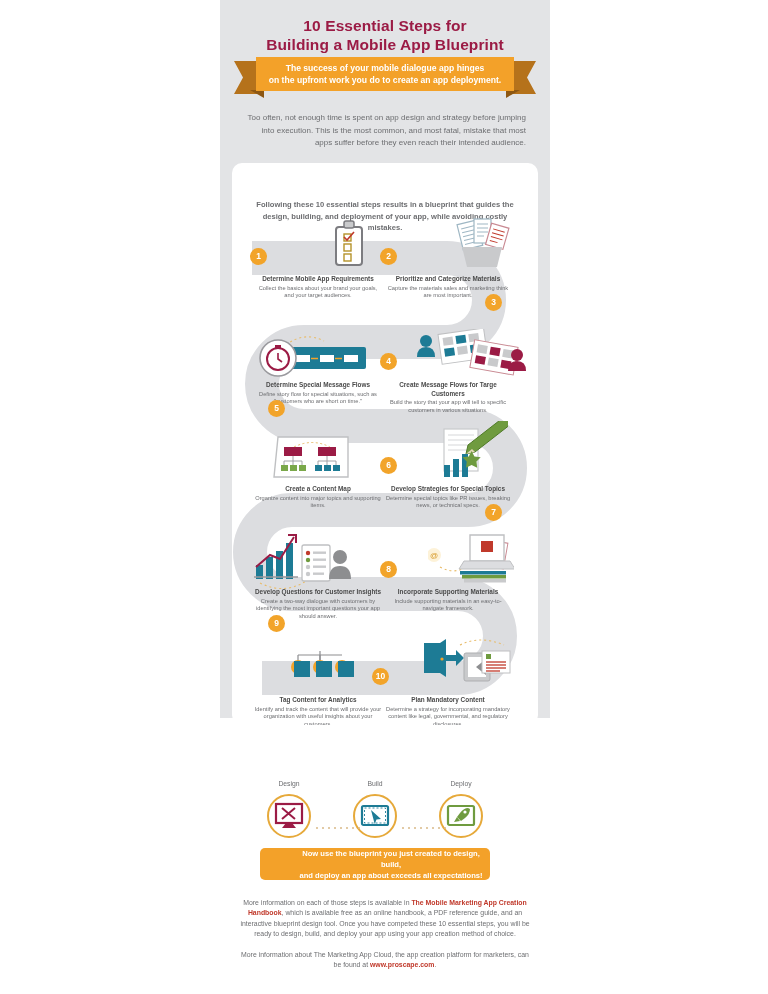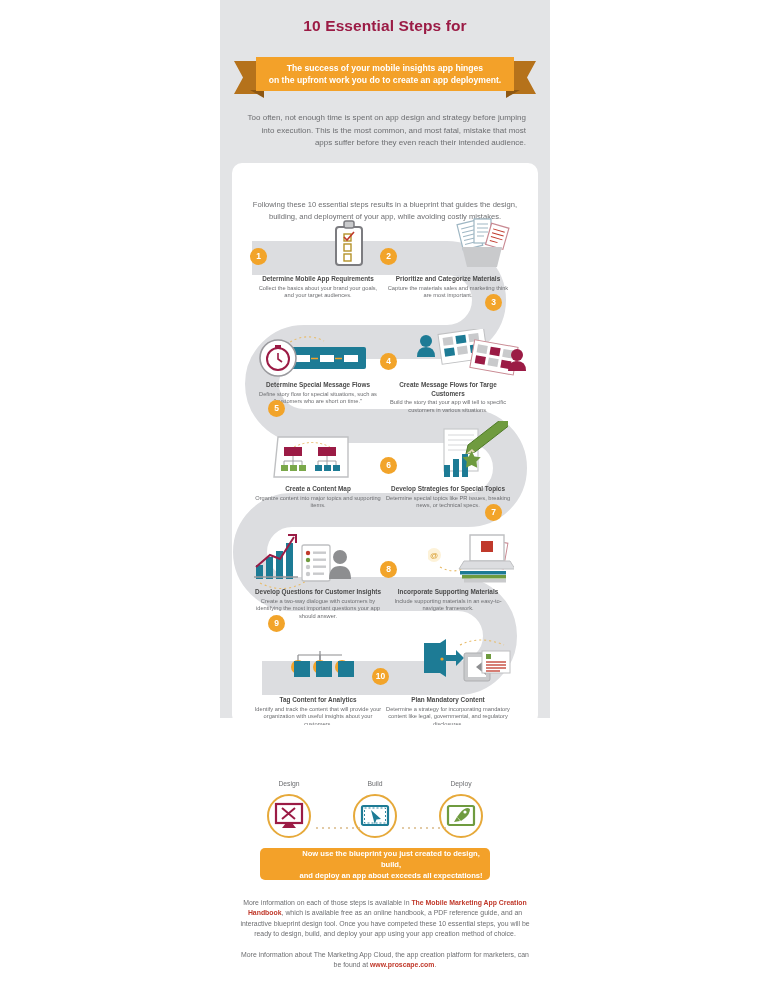--- a/index.html
+++ b/index.html
@@ -77,21 +77,21 @@
     clip-path: polygon(0 0, 100% 0, 50% 100%);
   }
   .where-title {
     position: absolute; left: 0; top: 14px; width: 306px;
     text-align: center; color: #2b4a5c;
     font-size: 12.5px; font-weight: bold;
   }
   .where-sub {
     position: absolute; left: 18px; top: 36px; width: 270px;
     text-align: center; color: #6d6e71;
-    font-size: 7.6px; line-height: 11.5px;
+    font-size: 7.6px; line-height: 11.5px; font-weight: bold;
   }
 
   
   .road { position: absolute; left: 0; top: 0; width: 306px; height: 562px; }
 
   
   .num {
     position: absolute;
     width: 17px; height: 17px; border-radius: 50%;
     background: #f2a42a; color: #ffffff;
@@ -151,30 +151,31 @@
   .footer a { color: #c0392b; font-weight: bold; text-decoration: none; }
 </style>
 </head>
 <body>
 
 <div class="page">
   <div class="info-col">
 
     <div class="title">
       <span>10 Essential Steps for</span>
+      <span class="l2">Building a Mobile App Blueprint</span>
     </div>
 
     <div class="ribbon-wrap">
       <div class="ribbon-tail left"></div>
       <div class="ribbon-tail right"></div>
       <div class="ribbon-fold left"></div>
       <div class="ribbon-fold right"></div>
       <div class="ribbon-body">
         <p>
-          <span>The success of your mobile insights app hinges</span><br>
+          <span>The success of your mobile dialogue app hinges</span><br>
           <span>on the upfront work you do to create an app deployment.</span>
         </p>
       </div>
     </div>
 
     <div class="intro">Too often, not enough time is spent on app design and strategy before jumping into execution. This is the most common, and most fatal, mistake that most apps suffer before they even reach their intended audience.</div>
 
     <div class="card">
       <div class="where-sub">Following these 10 essential steps results in a blueprint that guides the design, building, and deployment of your app, while avoiding costly mistakes.</div>
 

